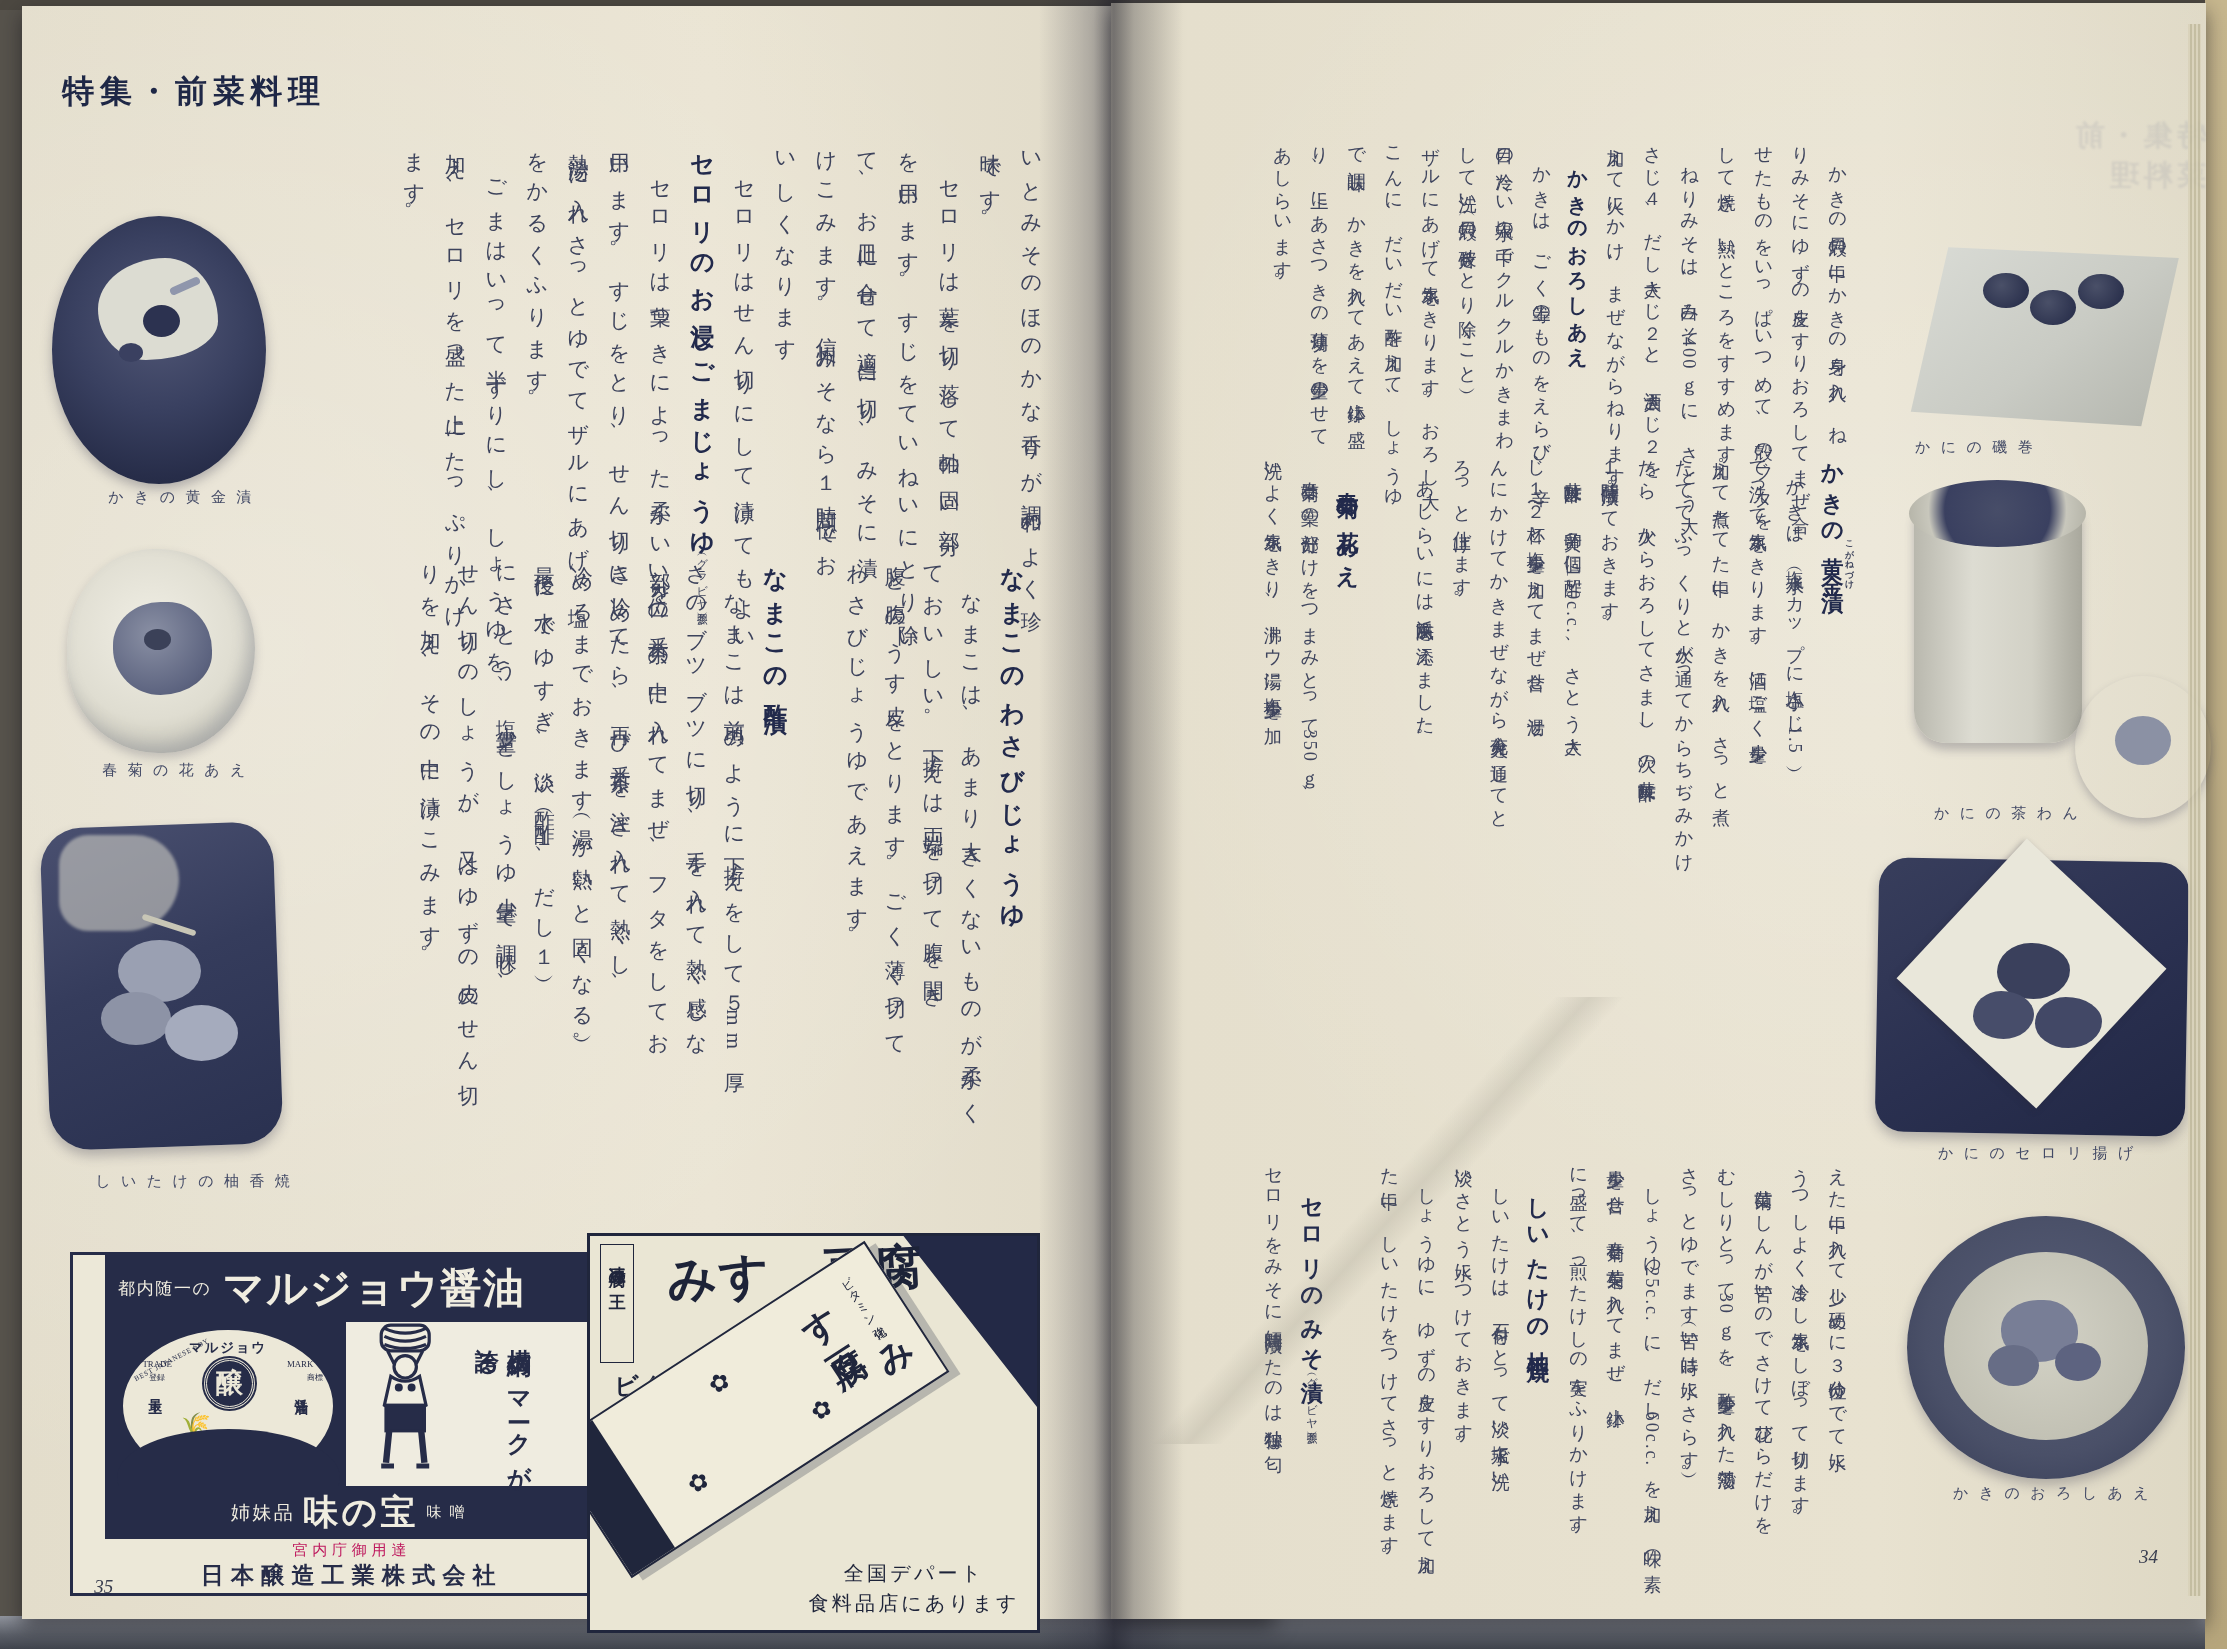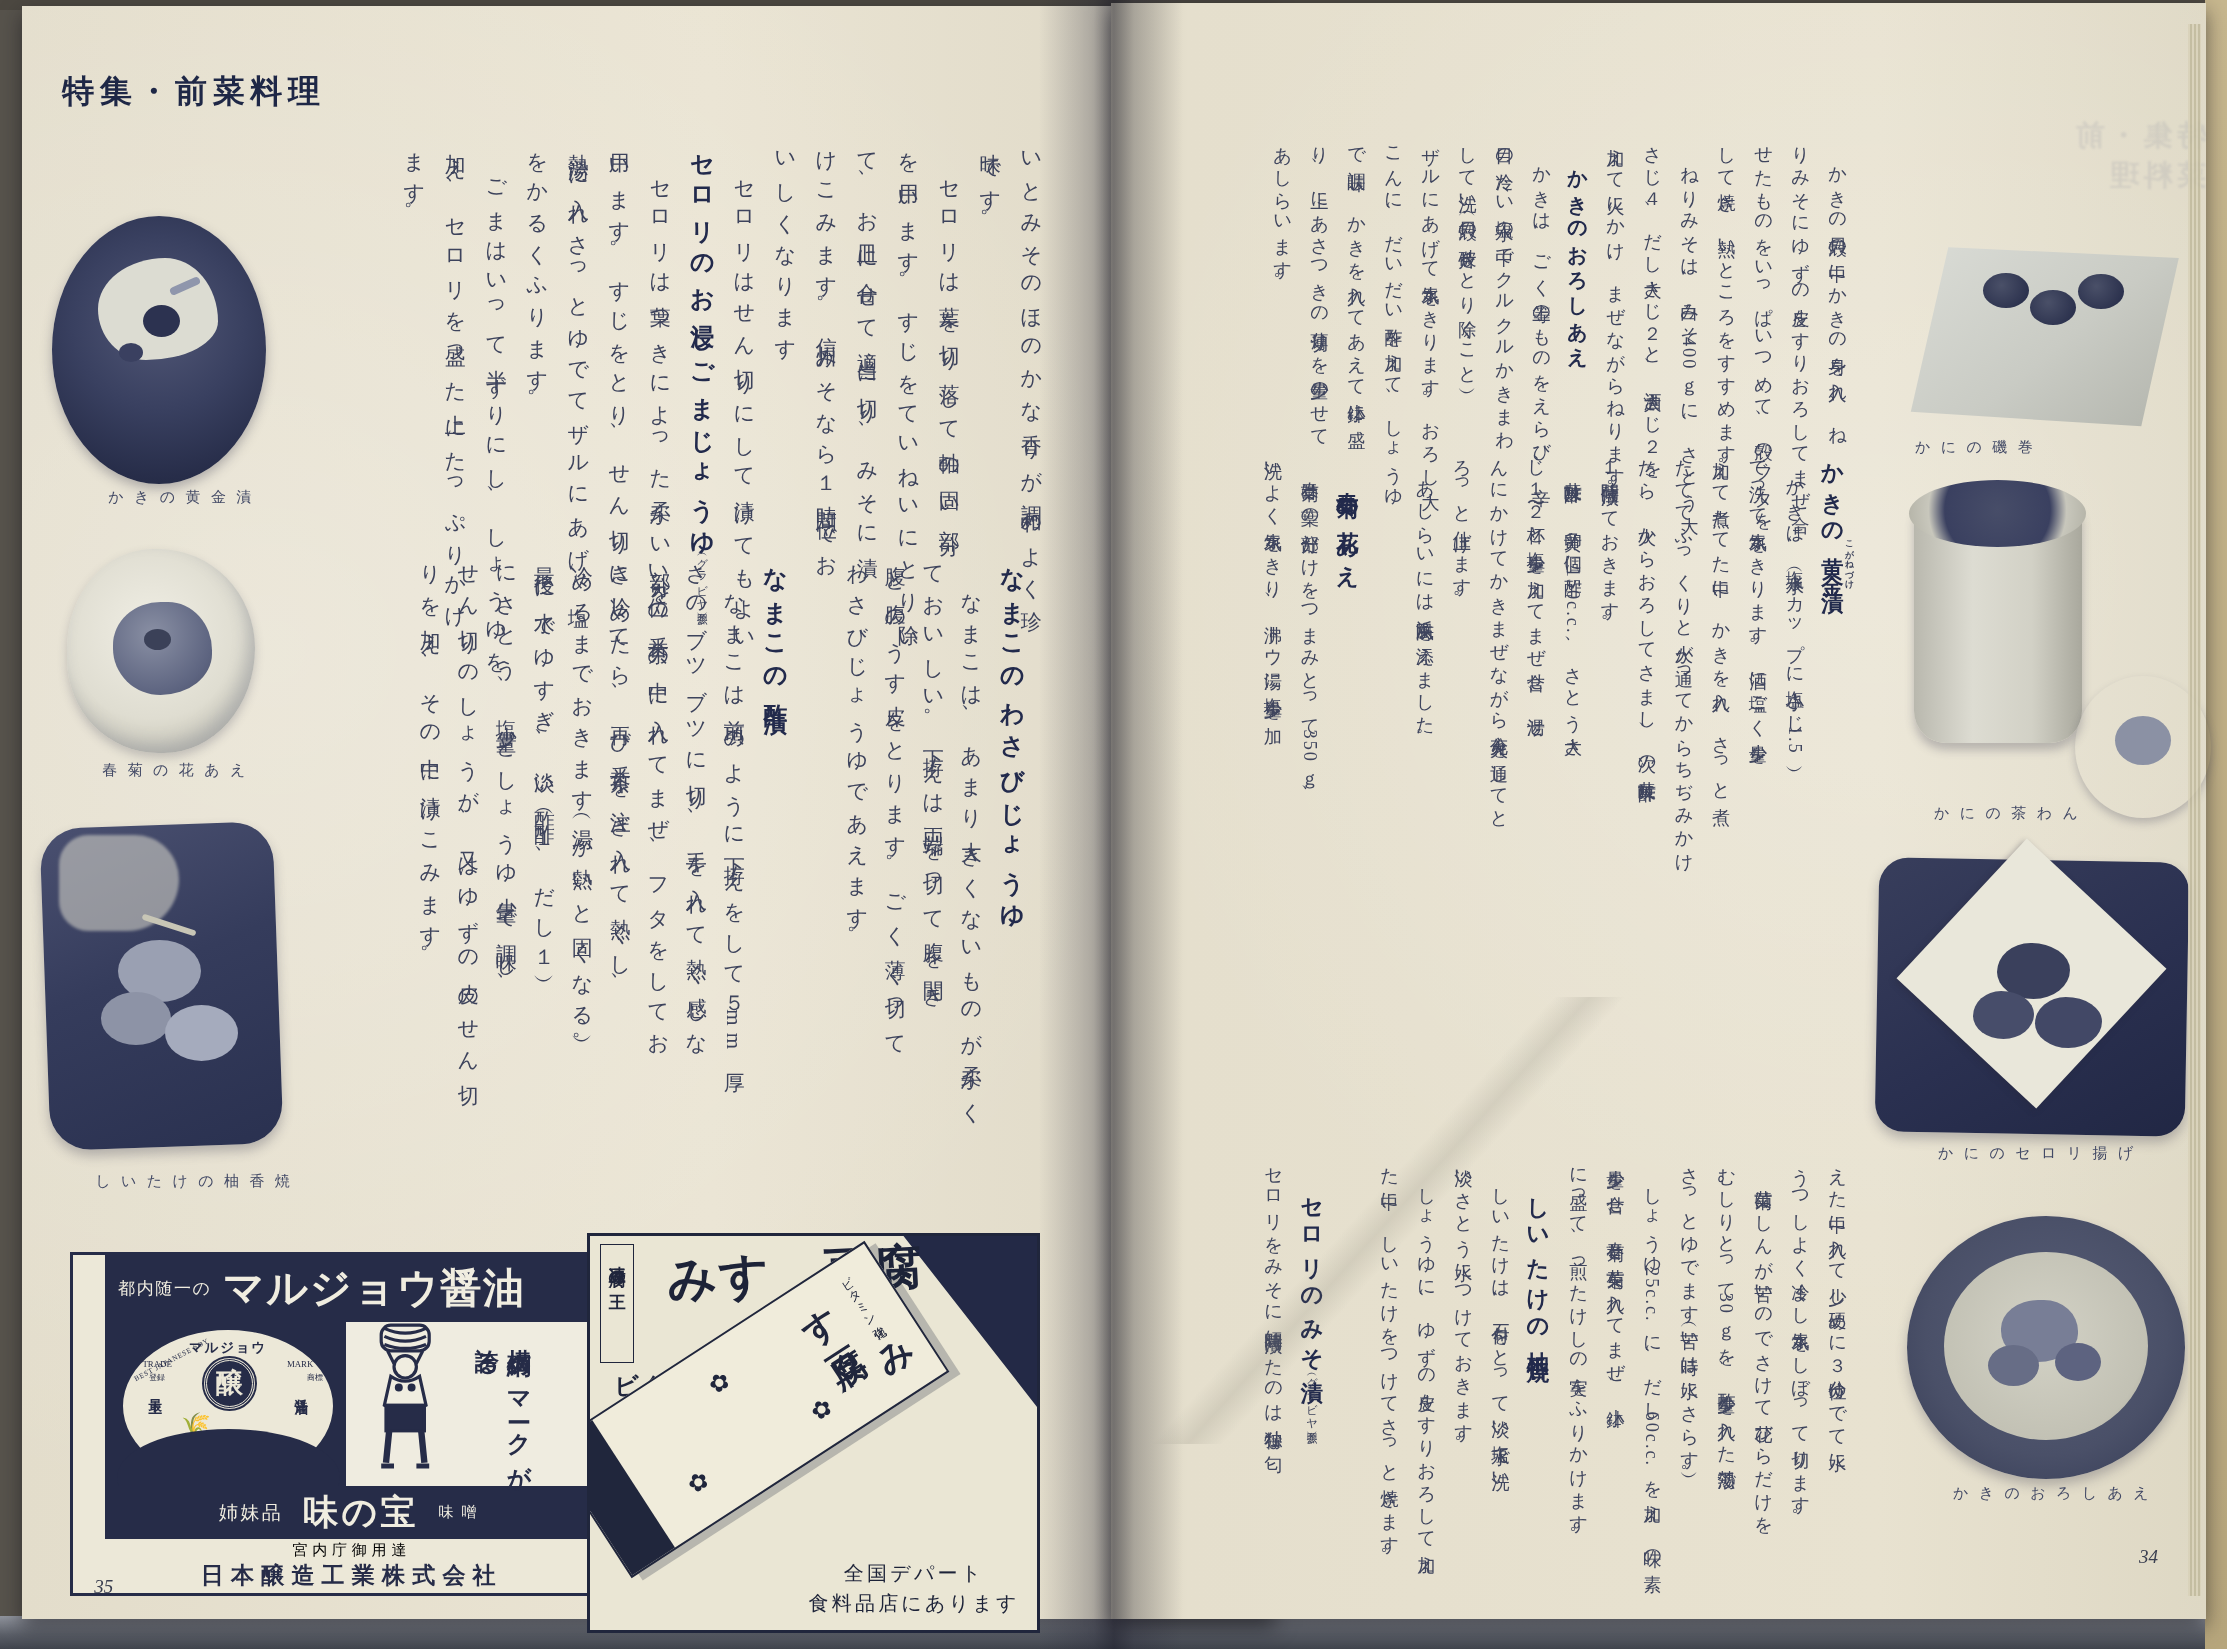--- a/index.html
+++ b/index.html
@@ -141,26 +141,26 @@
   .ad1-reg1{position:absolute;left:24px;top:40px;font-size:8px;color:#262c48;}
   .ad1-reg2{position:absolute;right:8px;top:40px;font-size:8px;color:#262c48;}
   .ad1-seal{position:absolute;left:79px;top:25.5px;width:45px;height:45px;border-radius:50%;
     background:#262c48;border:3.2px double #ece8d8;outline:2.4px solid #262c48;
     color:#ece8d8;font-size:27px;font-weight:bold;text-align:center;line-height:45px;}
   .ad1-side{position:absolute;top:56px;font-size:13.6px;font-weight:bold;color:#262c48;writing-mode:vertical-rl;letter-spacing:1.6px;}
   .ad1-arcband{position:absolute;left:-8px;bottom:-45px;width:223px;height:96px;border-radius:50%;background:#262c48;}
   .ad1-wheat{position:absolute;bottom:32px;left:56px;width:96px;height:37px;color:#39406a;font-size:24px;letter-spacing:4.8px;opacity:.85;}
   .ad1-figpane{position:absolute;left:241px;top:0;width:246px;height:164px;background:#efece0;display:flex;}
   .ad1-slogan{writing-mode:vertical-rl;font-size:24px;font-weight:bold;color:#262c48;letter-spacing:6.4px;margin:6.4px 11.2px 0 4.8px;}
-  .ad1-band{height:53px;background:#262c48;color:#f0ede0;display:flex;align-items:center;justify-content:center;gap:20px;}
+  .ad1-band{height:53px;background:#262c48;color:#f0ede0;display:flex;align-items:center;justify-content:center;gap:8px;}
   .ad1-sisterpre{font-size:19px;letter-spacing:2.4px;}
   .ad1-sistername{font-size:35px;font-weight:bold;letter-spacing:3.2px;}
   .ad1-sistersuf{font-size:15px;letter-spacing:8px;}
   .ad1-foot{height:48px;text-align:center;background:#ece8d8;}
-  .ad1-purveyor{font-size:15px;color:#000000;letter-spacing:4.8px;margin-top:1.6px;}
+  .ad1-purveyor{font-size:15px;color:#be185d;letter-spacing:4.8px;margin-top:1.6px;}
   .ad1-company{font-size:23px;color:#262c48;letter-spacing:7.2px;font-weight:bold;margin-top:0px;}
 
   .ad2{left:587px;top:1233px;width:447px;height:394px;border-color:#20263c;overflow:hidden;background:#eae6d4;}
   .ad2-corner{position:absolute;left:9.6px;top:8px;border:1.6px solid #20263c;padding:6.4px 4.8px;
     writing-mode:vertical-rl;font-size:17px;font-weight:bold;color:#20263c;letter-spacing:2.4px;height:104px;}
   .ad2-title{position:absolute;left:77px;top:4.8px;font-size:49px;font-weight:bold;color:#1d2338;
     transform:rotate(-3deg);letter-spacing:1.6px;}
   .ad2-vitamin{position:absolute;left:24px;top:134px;font-size:24px;font-weight:bold;color:#20263c;letter-spacing:3.2px;}
   .ad2-swoosh{position:absolute;left:188px;top:-32px;width:447px;height:120px;background:#232946;
     transform:rotate(52deg);border-radius:56px;}

